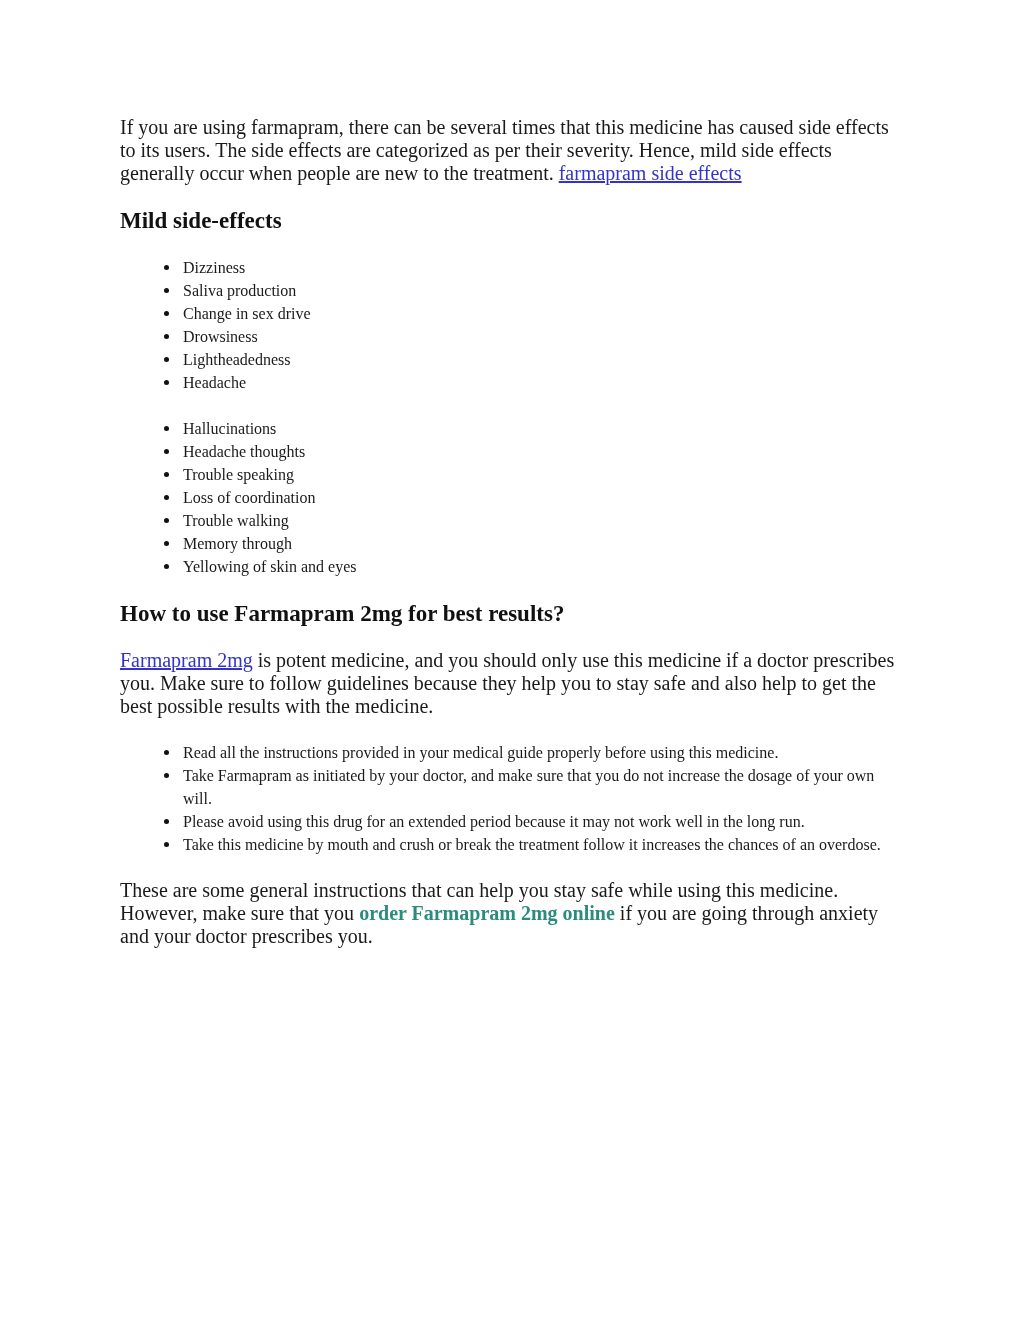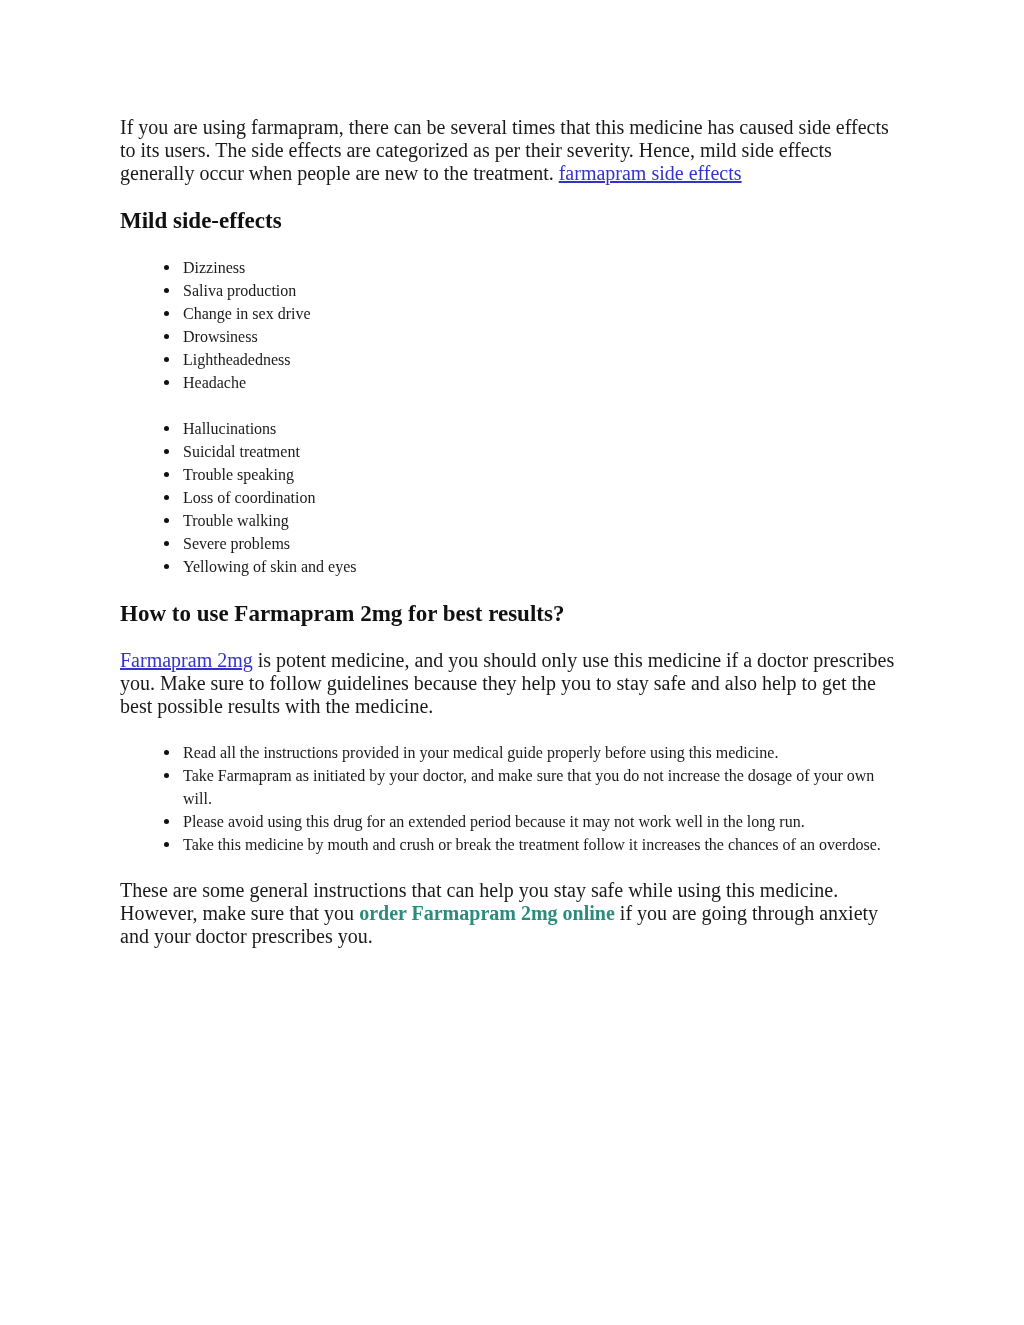--- a/index.html
+++ b/index.html
@@ -72,25 +72,25 @@
     <li>Saliva production</li>
     <li>Change in sex drive</li>
     <li>Drowsiness</li>
     <li>Lightheadedness</li>
     <li>Headache</li>
   </ul>
 
 
   <ul>
     <li>Hallucinations</li>
-    <li>Suicidal treatment</li>
+    <li>Headache thoughts</li>
     <li>Trouble speaking</li>
     <li>Loss of coordination</li>
     <li>Trouble walking</li>
-    <li>Severe problems</li>
+    <li>Memory through</li>
     <li>Yellowing of skin and eyes</li>
   </ul>
 
 
   <h2>How to use Farmapram 2mg for best results?</h2>
 
   <p><a class="blue-link">Farmapram 2mg</a><span> is potent medicine, and you should only use this medicine if a doctor prescribes you. Make sure to follow guidelines because they help you to stay safe and also help to get the best possible results with the medicine.</span></p>
 
   <ul>
     <li>Read all the instructions provided in your medical guide properly before using this medicine.</li>

